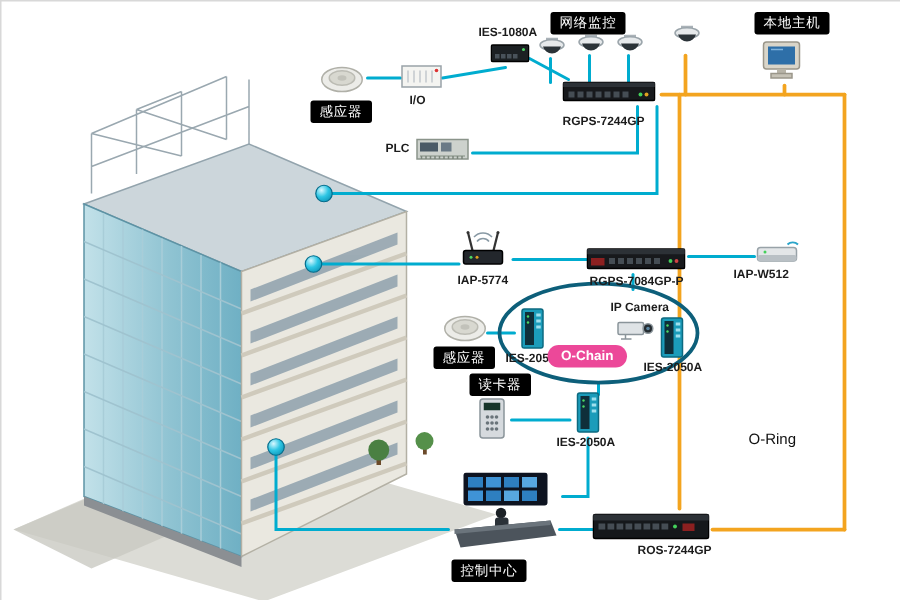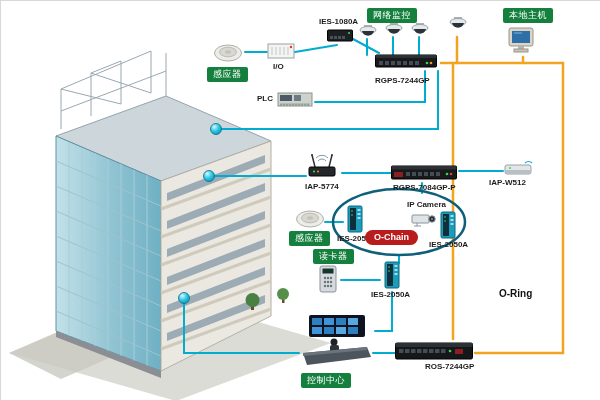--- a/index.html
+++ b/index.html
@@ -1,30 +1,30 @@
 <!DOCTYPE html>
 <html><head>
 <meta charset="utf-8">
 <style>
   html,body{margin:0;padding:0;background:#f5f5f5;font-family:"Liberation Sans",sans-serif;}
   #stage{position:relative;width:600px;height:400px;background:#ffffff;border:1px solid #d8d8d8;overflow:hidden;}
   .layer{position:absolute;left:0;top:0;}
   .badge{
-    position:absolute;background:#15803d;color:#ffffff;font-size:9px;line-height:1;
+    position:absolute;background:#000000;color:#ffffff;font-size:9px;line-height:1;
     padding:3px 6px;border-radius:2px;white-space:nowrap;letter-spacing:.5px;
   }
   .oval{
-    position:absolute;background:#b91c1c;color:#ffffff;font-size:9px;font-weight:bold;line-height:1;
+    position:absolute;background:#ec4899;color:#ffffff;font-size:9px;font-weight:bold;line-height:1;
     padding:3px 9px;border-radius:9px;white-space:nowrap;
   }
   .devlabel{
     position:absolute;font-size:8px;color:#1c1c1c;white-space:nowrap;line-height:1;font-weight:bold;
   }
   .oring{
-    position:absolute;font-size:10px;font-weight:bold;color:#111;white-space:nowrap;line-height:1;
+    position:absolute;font-size:10px;font-weight:normal;color:#111;white-space:nowrap;line-height:1;
   }
   .dev{position:absolute;line-height:0;}
 </style>
 </head>
 <body>
 
 <div id="stage">
 
   <svg class="layer" width="600" height="400" viewBox="0 0 600 400">
     <defs>

